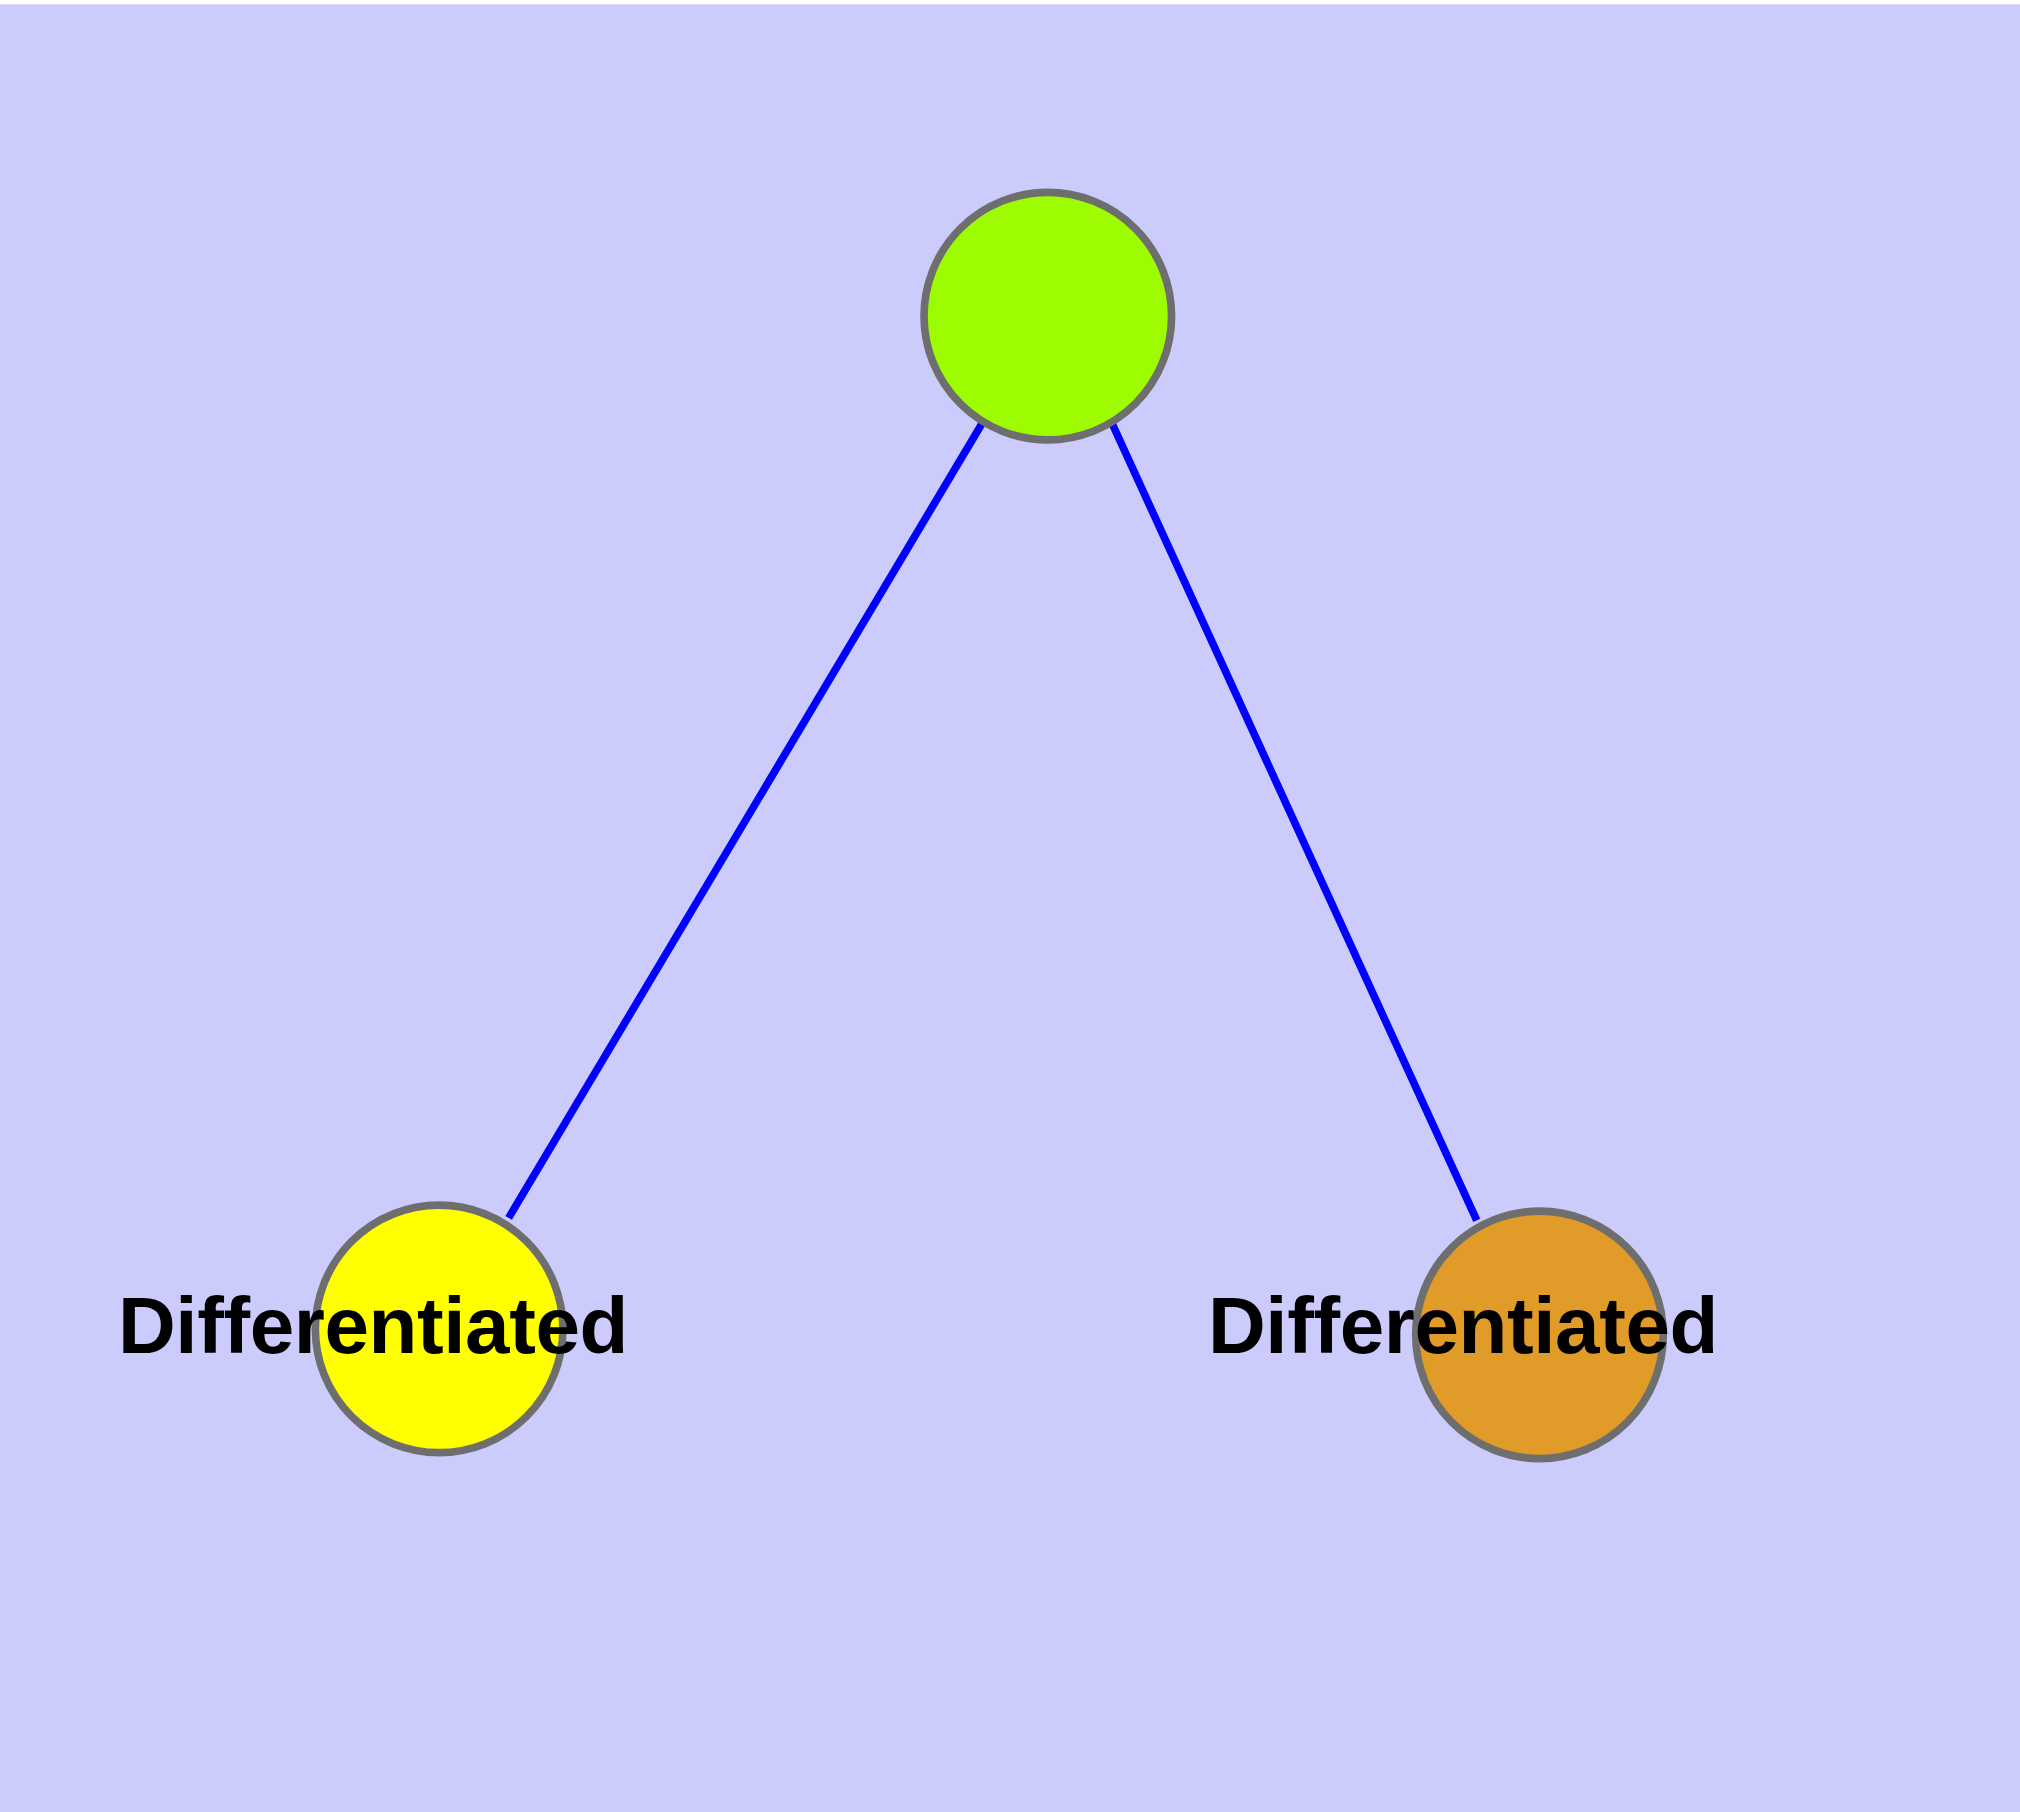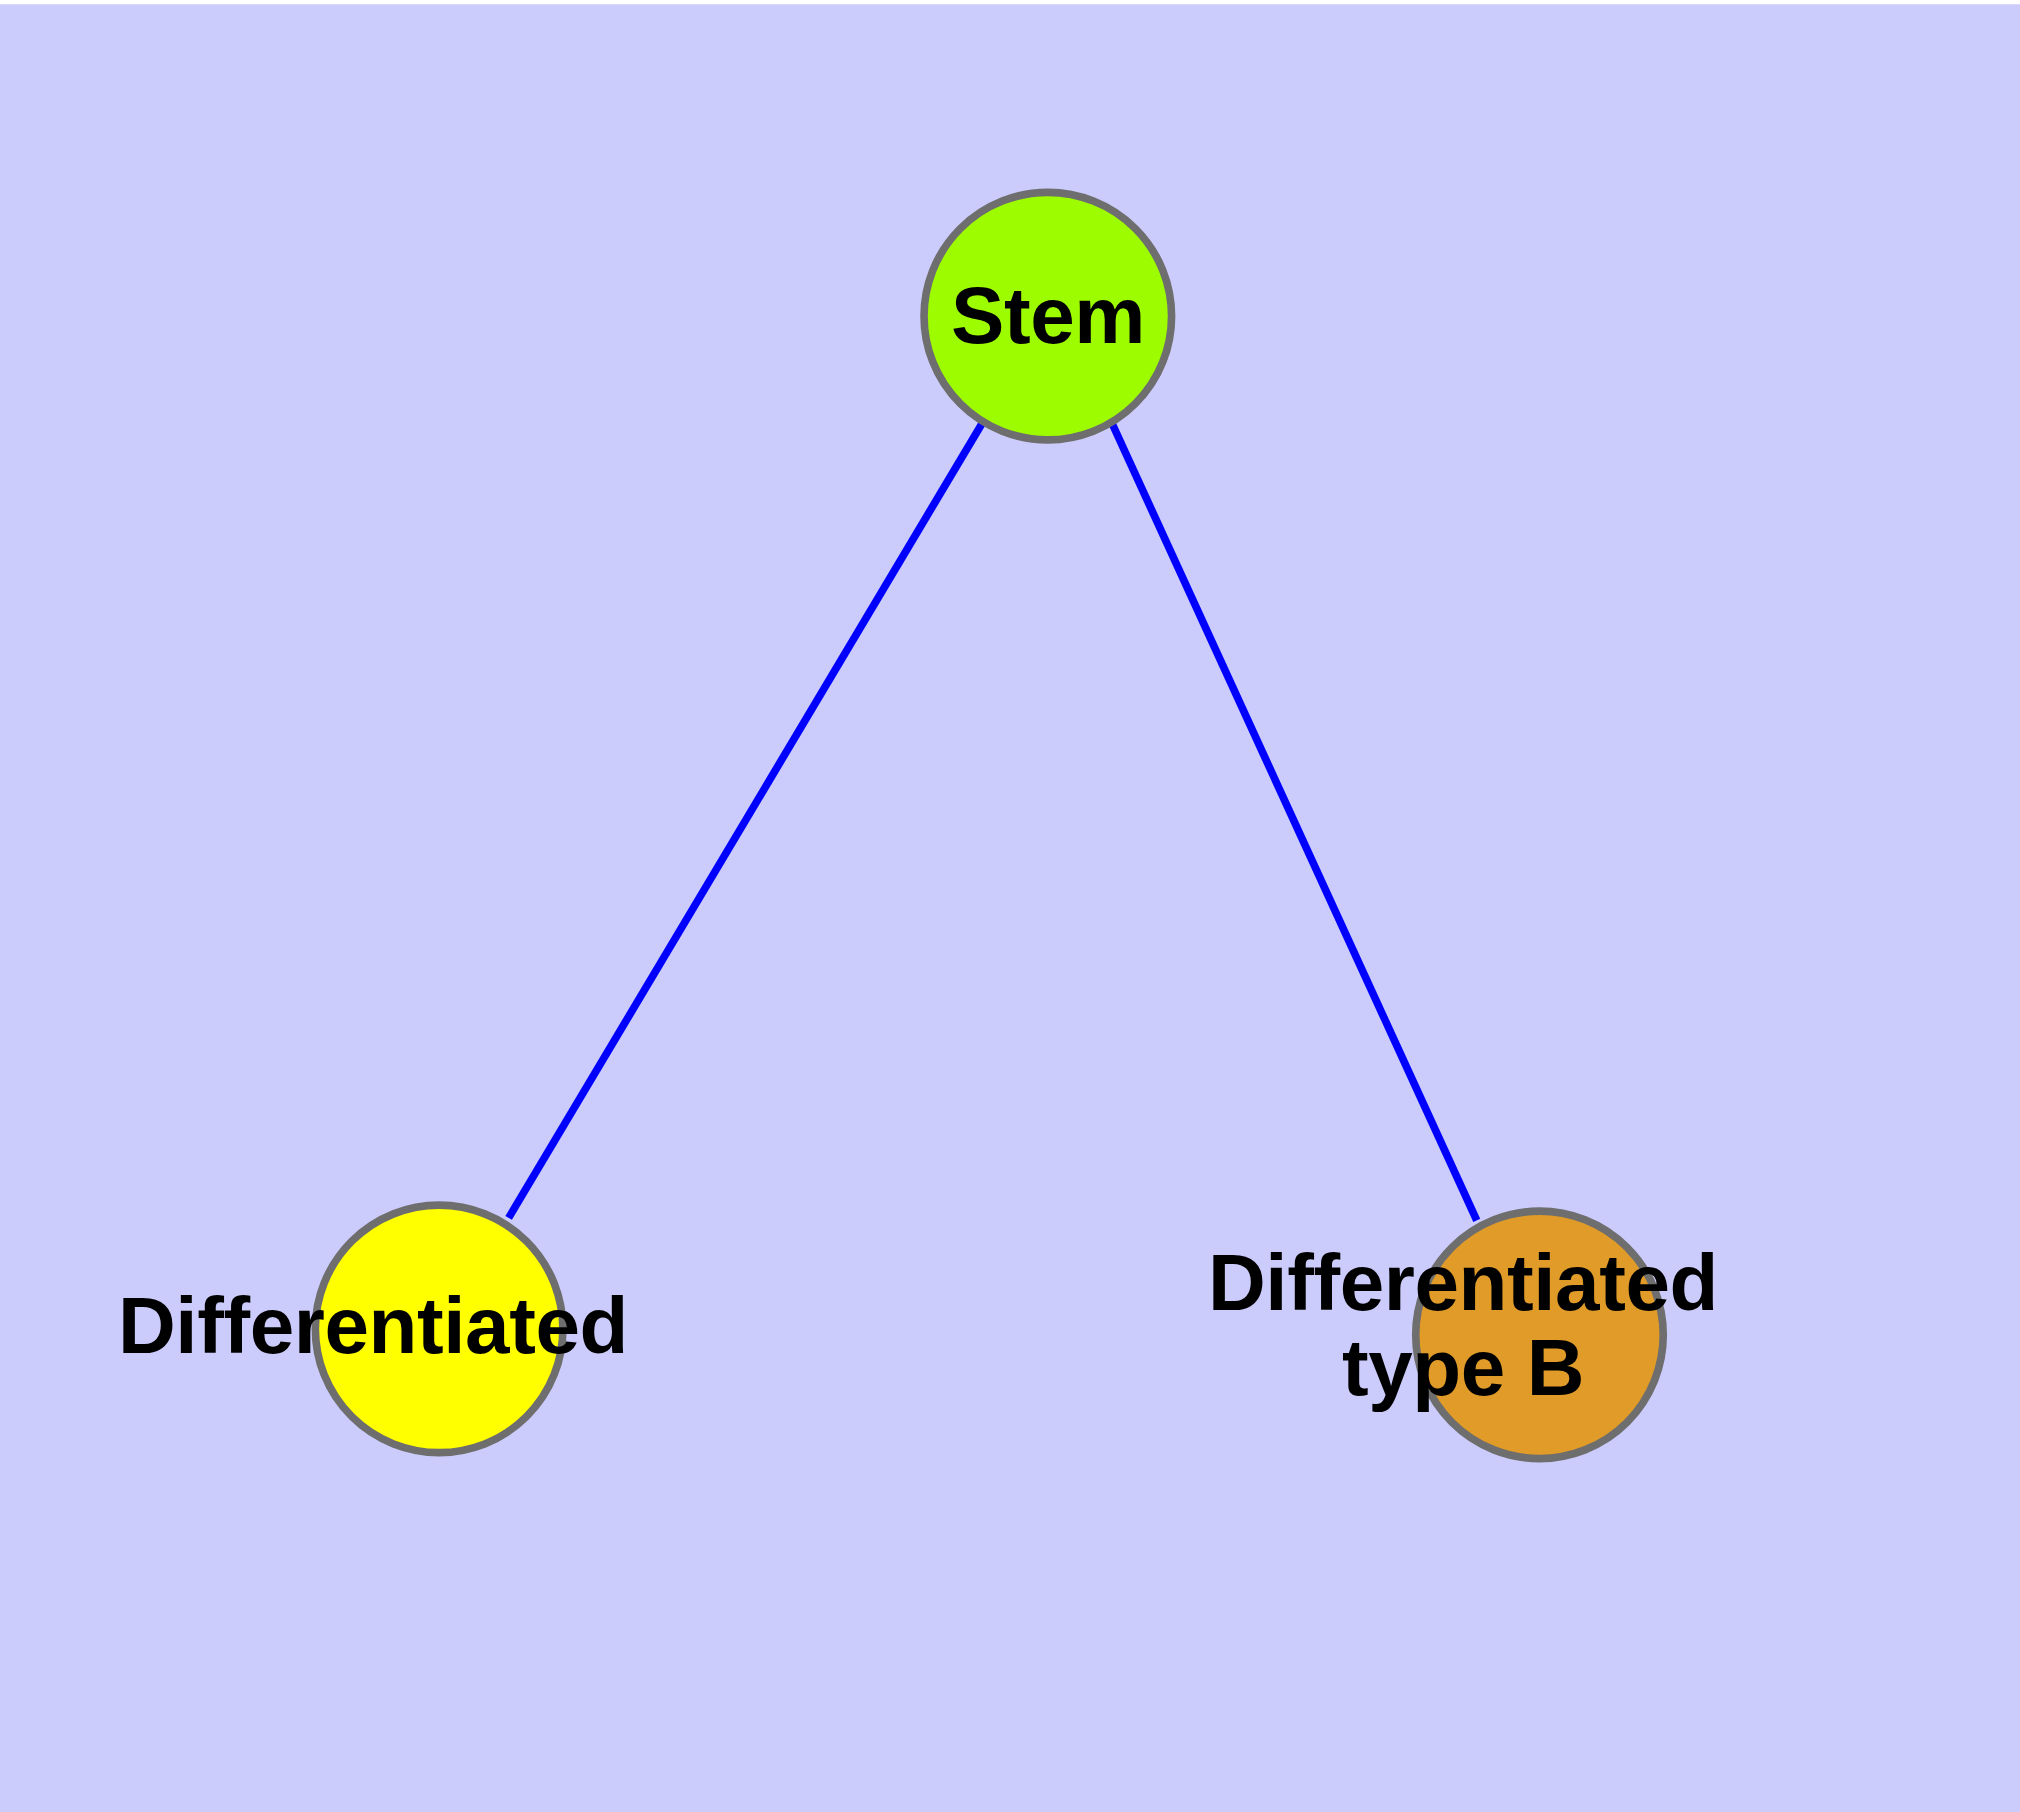--- a/index.html
+++ b/index.html
@@ -54,18 +54,17 @@
       <line class="graph-edge" id="edge-1" x1="1312" y1="500" x2="1742" y2="1440" stroke="#0000ff" stroke-width="9" stroke-linecap="butt"></line>
     </g>
 
     <g>
       <circle class="graph-node" id="node-0" cx="1236" cy="373" r="146" fill="#9efc00" stroke="#6e6e6e" stroke-width="9"></circle>
       <circle class="graph-node" id="node-1" cx="518" cy="1568" r="146" fill="#ffff00" stroke="#6e6e6e" stroke-width="9"></circle>
       <circle class="graph-node" id="node-2" cx="1816" cy="1575" r="146" fill="#e09b28" stroke="#6e6e6e" stroke-width="9"></circle>
     </g>
   </svg>
 
-  <div class="node-label" id="label-0" style="left: 1048px; top: 316px; font-size: 80px; color: rgb(0, 0, 0);"><span style="display: block;">Stem</span></div>
   <div class="node-label" id="label-1" style="left: 373px; top: 1326px; font-size: 80px; color: rgb(0, 0, 0);"><span style="display: block;">Differentiated</span></div>
-  <div class="node-label" id="label-2" style="left: 1463px; top: 1326px; font-size: 80px; color: rgb(0, 0, 0);"><span style="display: block;">Differentiated</span><span style="display: block;">type B</span></div>
+  <div class="node-label" id="label-2" style="left: 1463px; top: 1326px; font-size: 80px; color: rgb(0, 0, 0);"><span style="display: block;">Differentiated</span></div>
 
 </div>
 
 
 </body></html>

